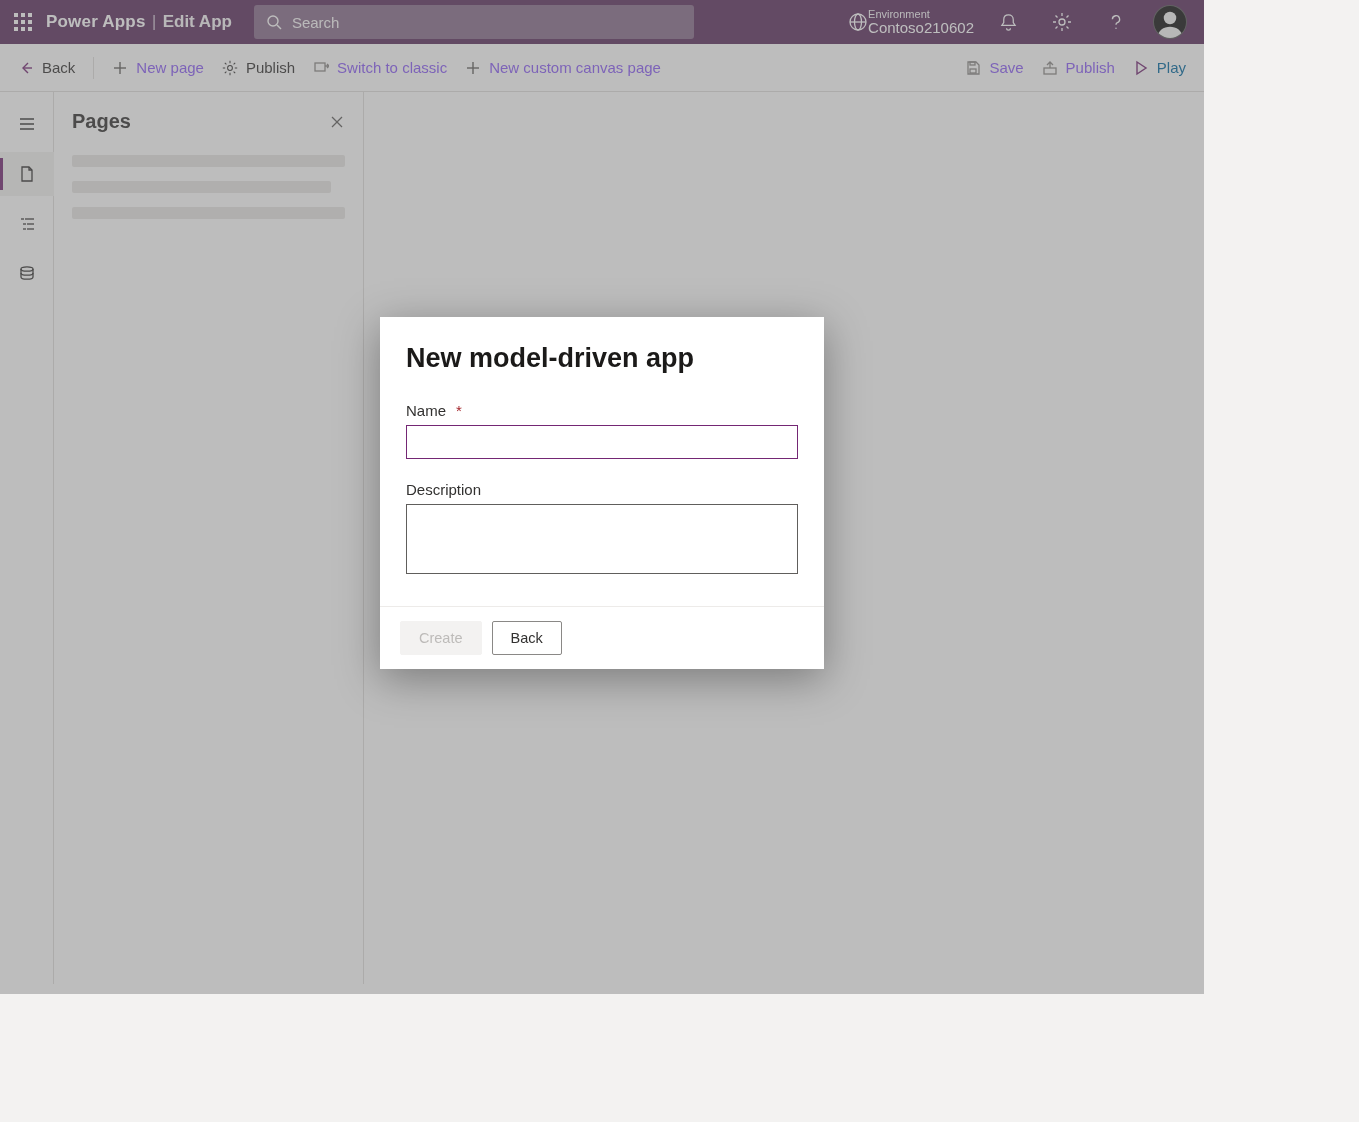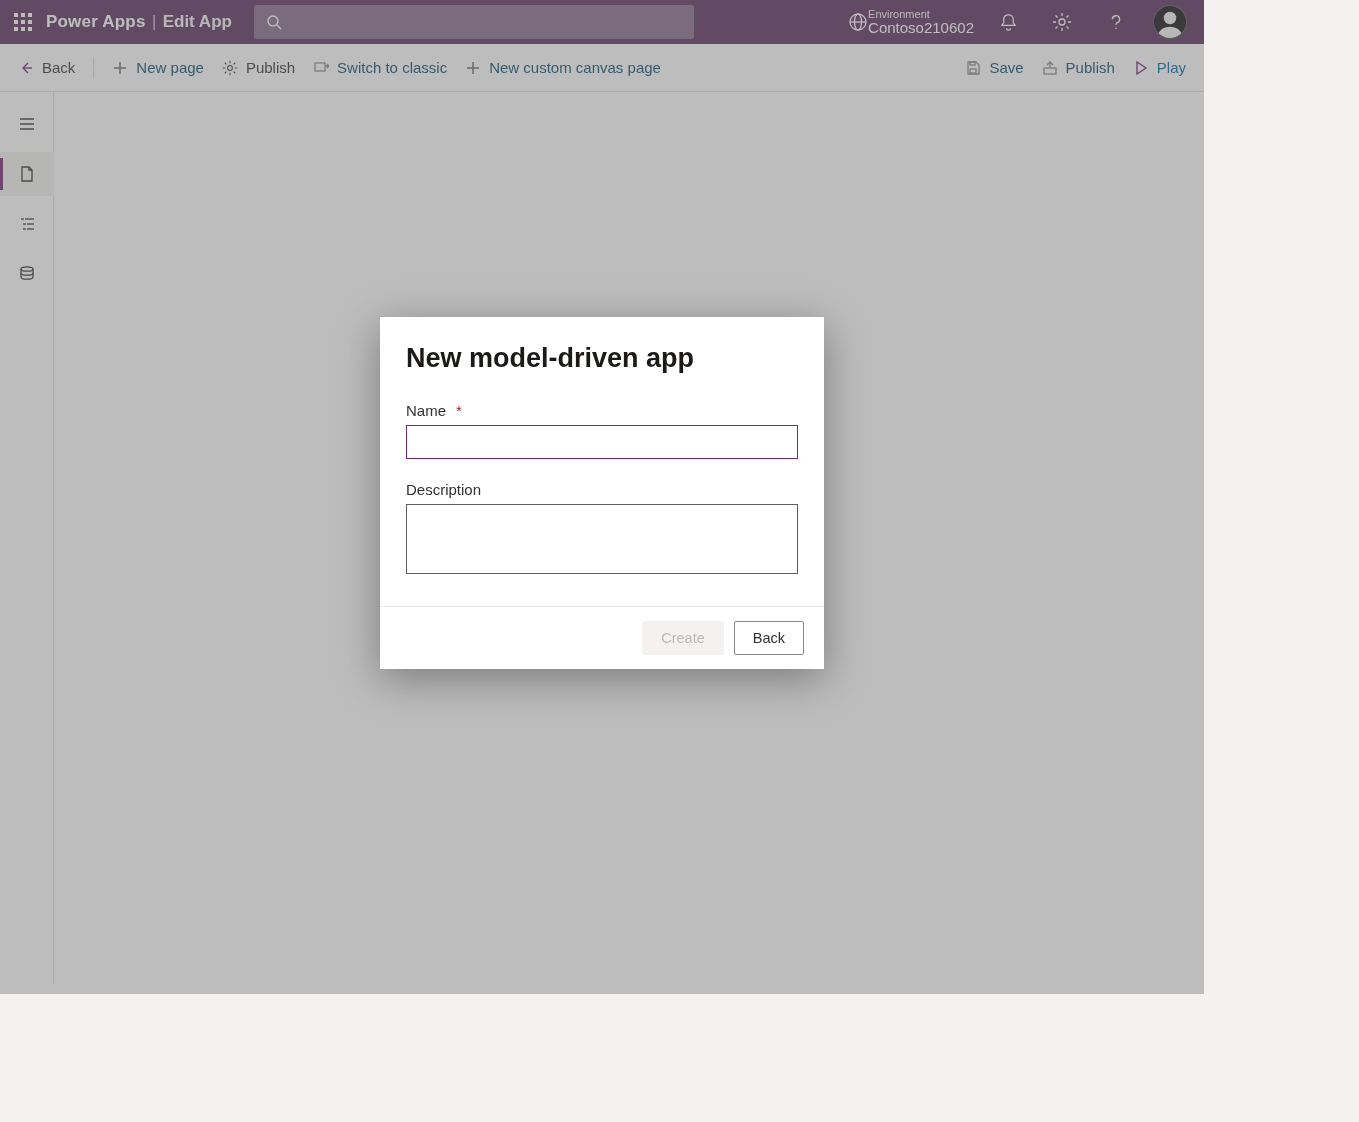--- a/index.html
+++ b/index.html
@@ -35,21 +35,21 @@
   .avatar { width:34px; height:34px; border-radius:50%; background:#111; display:flex; align-items:flex-end; justify-content:center; overflow:hidden; border:1px solid rgba(255,255,255,.3);}
   .avatar svg { width:30px; height:30px; }
 
   
   .cmdbar {
     height:48px; background:#fff; border-bottom:1px solid #e1dfdd;
     display:flex; align-items:center; padding:0 18px; gap:18px;
     color:#323130; font-size:15px;
   }
   .cmd { display:flex; align-items:center; gap:8px; cursor:pointer; color:#323130;}
-  .cmd.muted { color:#0c4a6e; }
+  .cmd.muted { color:#8b5cf6; }
   .cmd-divider { width:1px; height:22px; background:#e1dfdd; }
   .cmdbar-spacer { flex:1; }
   .playlabel { color:#0369a1; }
 
   
   .body { display:flex; height: calc(994px - 54px - 48px); }
   .leftrail {
     width:54px; background:#fff; border-right:1px solid #e1dfdd;
     display:flex; flex-direction:column; align-items:center; padding-top:10px; gap:6px;
   }
@@ -98,21 +98,21 @@
   .text-input {
     width:100%; height:34px; border:1px solid #742774; outline:none;
     padding:4px 8px; font-size:14px; margin-bottom:22px;
   }
   .textarea {
     width:100%; height:70px; border:1px solid #605e5c; outline:none;
     padding:6px 8px; font-size:14px; resize:none;
   }
   .modal-footer {
     border-top:1px solid #edebe9; padding:14px 20px;
-    display:flex; justify-content:flex-end; gap:10px;
+    display:flex; gap:10px;
   }
   .btn {
     height:34px; padding:0 18px; font-size:14.5px; border-radius:2px;
     background:#fff; border:1px solid #8a8886; color:#323130; cursor:pointer;
   }
   .btn.primary-disabled {
     background:#f3f2f1; border:1px solid #f3f2f1; color:#bdbbb9; cursor:default;
   }
 
   svg { display:block; }
@@ -137,20 +137,21 @@
     <div>
       <span class="brand">Power Apps</span>
       <span class="brand-divider">  |  </span>
       <span class="brand-sub">Edit App</span>
     </div>
     <div class="searchbox">
       <svg width="16" height="16" viewBox="0 0 16 16" fill="none" stroke="#fff" stroke-width="1.4">
         <circle cx="7" cy="7" r="5"></circle>
           <line x1="11" y1="11" x2="15" y2="15"></line>
       </svg>
+      <input placeholder="Search" style="">
     </div>
     <div class="topbar-spacer"></div>
     <div class="env">
       <svg width="20" height="20" viewBox="0 0 20 20" fill="none" stroke="#fff" stroke-width="1.3">
         <circle cx="10" cy="10" r="8"></circle>
         <ellipse cx="10" cy="10" rx="3.5" ry="8"></ellipse>
         <line x1="2" y1="10" x2="18" y2="10"></line>
       </svg>
       <div class="env-text">
         <span class="env-label">Environment</span>
@@ -273,20 +274,32 @@
       </div>
       <div class="rail-btn">
         <svg width="18" height="18" viewBox="0 0 18 18" fill="none" stroke="#323130" stroke-width="1.3">
             <ellipse cx="9" cy="4" rx="6" ry="2.2"></ellipse>
             <path d="M3 4 v8 c0 1.2 2.7 2.2 6 2.2 s6-1 6-2.2 V4"></path>
             <path d="M3 8 c0 1.2 2.7 2.2 6 2.2 s6-1 6-2.2"></path>
           </svg>
       </div>
     </div>
 
+    <div class="pages-panel">
+      <div class="panel-header">
+        <span class="panel-title">Pages</span>
+        <svg width="16" height="16" viewBox="0 0 16 16" stroke="#605e5c" stroke-width="1.3">
+            <line x1="3" y1="3" x2="13" y2="13"></line>
+            <line x1="13" y1="3" x2="3" y2="13"></line>
+          </svg>
+      </div>
+      <div class="skeleton sk-a"></div>
+      <div class="skeleton sk-b"></div>
+      <div class="skeleton sk-c"></div>
+    </div>
 
     <div class="canvas"></div>
 
   </div>
 
   <div class="overlay"></div>
   <div class="modal">
     <div class="modal-body">
       <div class="modal-title">New model-driven app</div>
       <div class="field-label">

